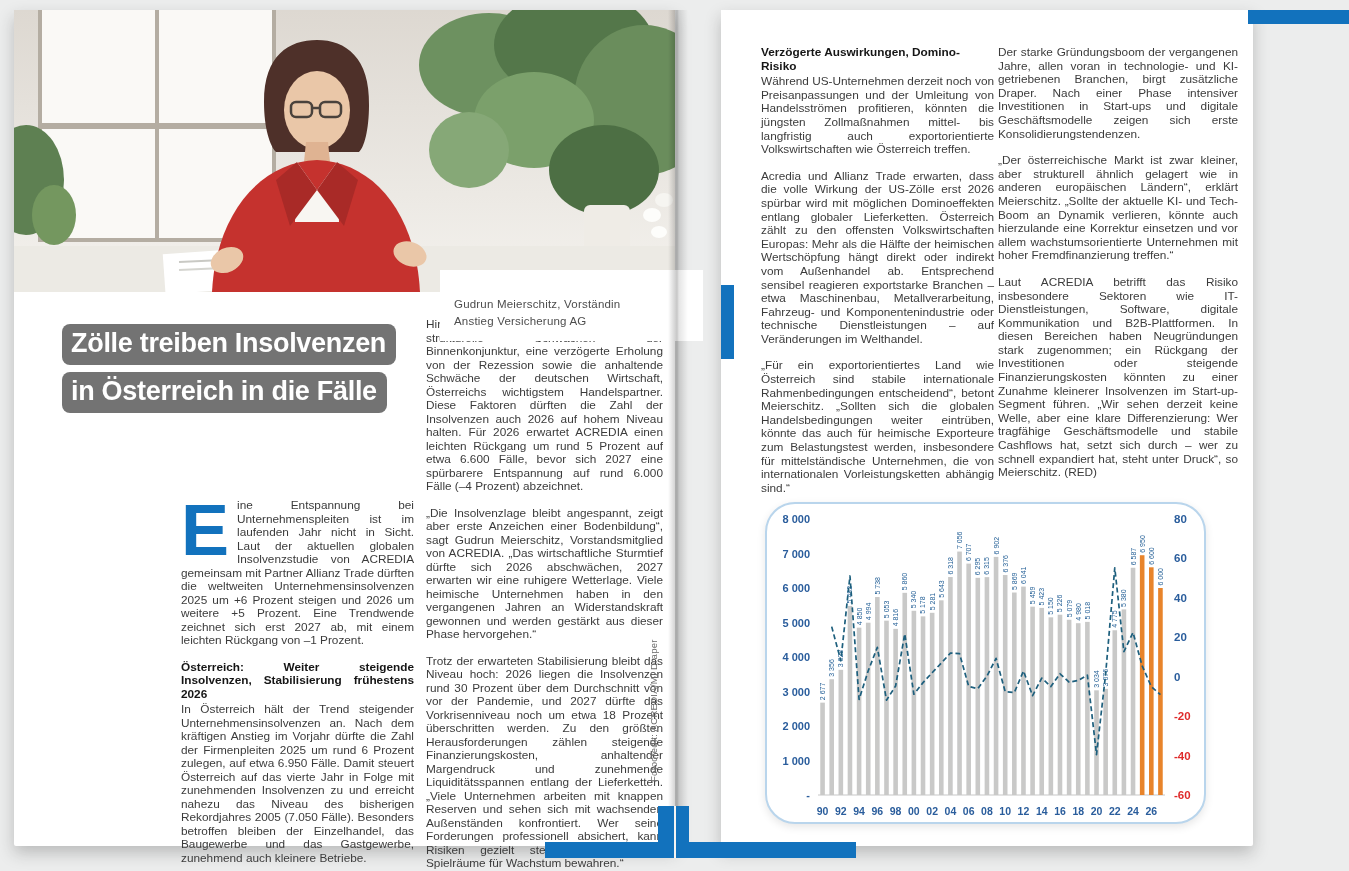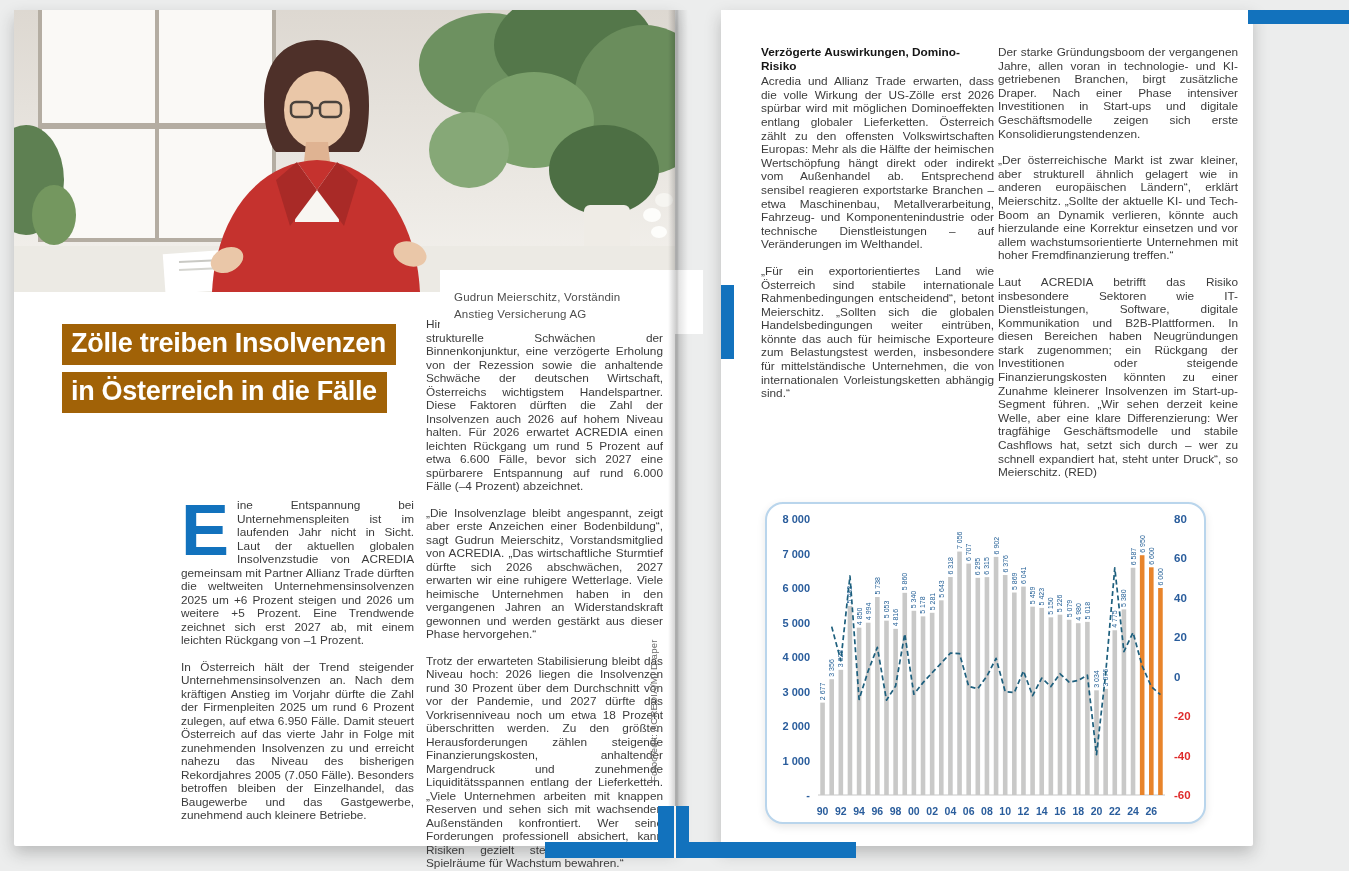--- a/index.html
+++ b/index.html
@@ -13,45 +13,45 @@
     box-shadow:0 7px 16px rgba(40,40,40,.25);}
   .page-left{left:14px;width:661px;border-radius:2px 0 0 2px;}
   .page-right{left:678px;width:532px;border-radius:0 2px 2px 0;margin-left:43px;}
   .gutter{position:absolute;left:668px;top:10px;width:20px;height:836px;z-index:4;
     background:linear-gradient(to right, rgba(0,0,0,0) 0%, rgba(0,0,0,.22) 45%, rgba(0,0,0,.10) 55%, rgba(0,0,0,0) 100%);
     pointer-events:none;}
   
   .hero{position:absolute;left:0;top:0;width:661px;height:282px;overflow:hidden;background:#e8e4de;}
   .hero svg{display:block;}
   .caption{position:absolute;left:426px;top:260px;width:237px;background:#fff;
-    padding:19px 12px 10px 14px;font-size:11.5px;line-height:1.5;color:#4d4d4d;z-index:3;
+    padding:26px 12px 10px 14px;font-size:11.5px;line-height:1.5;color:#4d4d4d;z-index:3;
     letter-spacing:.2px;}
   .headline{position:absolute;left:48px;top:314px;z-index:2;}
-  .headline .hl-line{display:table;background:#a16207;color:#fff;font-weight:700;
-    font-size:27px;letter-spacing:-.3px;padding:4px 10px 6px 9px;margin:0 0 7px 0;white-space:nowrap;}
+  .headline .hl-line{display:table;background:#737373;color:#fff;font-weight:700;
+    font-size:27px;letter-spacing:-.3px;padding:4px 10px 6px 9px;margin:0 0 7px 0;white-space:nowrap;border-radius:8px;}
   .standfirst{position:absolute;left:48px;top:404px;width:352px;font-size:18.5px;
     font-weight:700;color:#1d1d1d;line-height:1.3;letter-spacing:-.1px;}
   .bodycol{position:absolute;font-size:11.8px;line-height:13.5px;color:#3b3b3b;
     text-align:justify;}
   .bodycol p{margin:0 0 13px 0;}
   .bodycol .subhead{font-weight:700;color:#151515;margin:0 0 2px 0;}
   .col-l1{left:167px;top:489px;width:233px;}
   .col-l2{left:412px;top:308px;width:237px;}
   .dropcap{float:left;color:#1272bd;font-weight:700;font-size:72px;line-height:56px;
     margin:3px 8px 0 0;}
   .fotocredit{position:absolute;left:634px;top:772px;transform:rotate(-90deg);
     transform-origin:0 0;font-size:9.5px;color:#6b6b6b;white-space:nowrap;letter-spacing:.3px;}
   
   .rp-col{position:absolute;font-size:11.8px;line-height:13.6px;color:#3b3b3b;text-align:justify;}
   .rp-col p{margin:0 0 13px 0;}
   .rp-col .subhead{font-weight:700;color:#151515;margin:0 0 2px 0;text-align:left;}
   .rp-col1{left:40px;top:36px;width:233px;}
   .rp-col2{left:277px;top:36px;width:240px;}
   .chart-panel{position:absolute;left:44px;top:492px;width:441px;height:322px;
-    background:#fff;border:2px solid #b9d5ec;border-radius:18px;box-sizing:border-box;
+    background:#fff;border:2px solid #b9d5ec;border-radius:30px;box-sizing:border-box;
     box-shadow:0 3px 8px rgba(0,0,0,.10);}
   .chart-panel svg{display:block;margin:1px 0 0 1px;}
   
   .deco{position:absolute;background:#1272bd;}
   .deco-top-h{left:527px;top:0;width:134px;height:14px;}
   .deco-top-v{left:645px;top:0;width:16px;height:233px;}
   .deco-gutter-strip{left:0;top:275px;width:13px;height:74px;}
   .deco-bottom-bar{left:545px;top:842px;width:311px;height:16px;z-index:6;}
   .deco-bottom-tab{left:658px;top:806px;width:31px;height:38px;z-index:6;}
   .deco-bottom-gap{left:674px;top:806px;width:2px;height:52px;background:#f4f4f3;z-index:7;position:absolute;}
@@ -128,36 +128,38 @@
   </div>
 
   <div class="headline">
     <div class="hl-line">Zölle treiben Insolvenzen</div>
     <div class="hl-line">in Österreich in die Fälle</div>
   </div>
 
 
   <div class="bodycol col-l1">
     <p><span class="dropcap">E</span><span>ine Entspannung bei Unternehmenspleiten ist im laufenden Jahr nicht in Sicht. Laut der aktuellen globalen Insolvenzstudie von ACREDIA gemeinsam mit Partner Allianz Trade dürften die weltweiten Unternehmensinsolvenzen 2025 um +6 Prozent steigen und 2026 um weitere +5 Prozent. Eine Trendwende zeichnet sich erst 2027 ab, mit einem leichten Rückgang von –1 Prozent.</span></p>
+    <p class="subhead">Österreich: Weiter steigende Insolvenzen, Stabilisierung frühestens 2026</p>
     <p>In Österreich hält der Trend steigender Unternehmensinsolvenzen an. Nach dem kräftigen Anstieg im Vorjahr dürfte die Zahl der Firmenpleiten 2025 um rund 6 Prozent zulegen, auf etwa 6.950 Fälle. Damit steuert Österreich auf das vierte Jahr in Folge mit zunehmenden Insolvenzen zu und erreicht nahezu das Niveau des bisherigen Rekordjahres 2005 (7.050 Fälle). Besonders betroffen bleiben der Einzelhandel, das Baugewerbe und das Gastgewerbe, zunehmend auch kleinere Betriebe.</p>
   </div>
 
   <div class="bodycol col-l2">
     <p>Hintergrund dieser Entwicklung sind strukturelle Schwächen der Binnenkonjunktur, eine verzögerte Erholung von der Rezession sowie die anhaltende Schwäche der deutschen Wirtschaft, Österreichs wichtigstem Handelspartner. Diese Faktoren dürften die Zahl der Insolvenzen auch 2026 auf hohem Niveau halten. Für 2026 erwartet ACREDIA einen leichten Rückgang um rund 5 Prozent auf etwa 6.600 Fälle, bevor sich 2027 eine spürbarere Entspannung auf rund 6.000 Fälle (–4 Prozent) abzeichnet.</p>
     <p>„Die Insolvenzlage bleibt angespannt, zeigt aber erste Anzeichen einer Bodenbildung“, sagt Gudrun Meierschitz, Vorstandsmitglied von ACREDIA. „Das wirtschaftliche Sturmtief dürfte sich 2026 abschwächen, 2027 erwarten wir eine ruhigere Wetterlage. Viele heimische Unternehmen haben in den vergangenen Jahren an Widerstandskraft gewonnen und werden gestärkt aus dieser Phase hervorgehen.“</p>
     <p>Trotz der erwarteten Stabilisierung bleibt das Niveau hoch: 2026 liegen die Insolvenzen rund 30 Prozent über dem Durchschnitt von vor der Pandemie, und 2027 dürfte das Vorkrisenniveau noch um etwa 18 Prozent überschritten werden. Zu den größten Herausforderungen zählen steigende Finanzierungskosten, anhaltender Margendruck und zunehmende Liquiditätsspannen entlang der Lieferketten. „Viele Unternehmen arbeiten mit knappen Reserven und sehen sich mit wachsenden Außenständen konfrontiert. Wer seine Forderungen professionell absichert, kann Risiken gezielt steuern und zugleich Spielräume für Wachstum bewahren.“</p>
   </div>
 
   <div class="fotocredit">Fotocredit: ACREDIA/M. Draper</div>
 </div>
 
 <div class="page page-right">
 
   <div class="rp-col rp-col1">
     <p class="subhead">Verzögerte Auswirkungen, Domino-Risiko</p>
+    <p>Während US-Unternehmen derzeit noch von Preisanpassungen und der Umleitung von Handelsströmen profitieren, könnten die jüngsten Zollmaßnahmen mittel- bis langfristig auch exportorientierte Volkswirtschaften wie Österreich treffen.</p>
     <p>Acredia und Allianz Trade erwarten, dass die volle Wirkung der US-Zölle erst 2026 spürbar wird mit möglichen Dominoeffekten entlang globaler Lieferketten. Österreich zählt zu den offensten Volkswirtschaften Europas: Mehr als die Hälfte der heimischen Wertschöpfung hängt direkt oder indirekt vom Außenhandel ab. Entsprechend sensibel reagieren exportstarke Branchen – etwa Maschinenbau, Metallverarbeitung, Fahrzeug- und Komponentenindustrie oder technische Dienstleistungen – auf Veränderungen im Welthandel.</p>
     <p>„Für ein exportorientiertes Land wie Österreich sind stabile internationale Rahmenbedingungen entscheidend“, betont Meierschitz. „Sollten sich die globalen Handelsbedingungen weiter eintrüben, könnte das auch für heimische Exporteure zum Belastungstest werden, insbesondere für mittelständische Unternehmen, die von internationalen Vorleistungsketten abhängig sind.“</p>
   </div>
 
   <div class="rp-col rp-col2">
     <p>Der starke Gründungsboom der vergangenen Jahre, allen voran in technologie- und KI-getriebenen Branchen, birgt zusätzliche Draper. Nach einer Phase intensiver Investitionen in Start-ups und digitale Geschäftsmodelle zeigen sich erste Konsolidierungstendenzen.</p>
     <p>„Der österreichische Markt ist zwar kleiner, aber strukturell ähnlich gelagert wie in anderen europäischen Ländern“, erklärt Meierschitz. „Sollte der aktuelle KI- und Tech-Boom an Dynamik verlieren, könnte auch hierzulande eine Korrektur einsetzen und vor allem wachstumsorientierte Unternehmen mit hoher Fremdfinanzierung treffen.“</p>
     <p>Laut ACREDIA betrifft das Risiko insbesondere Sektoren wie IT-Dienstleistungen, Software, digitale Kommunikation und B2B-Plattformen. In diesen Bereichen haben Neugründungen stark zugenommen; ein Rückgang der Investitionen oder steigende Finanzierungskosten könnten zu einer Zunahme kleinerer Insolvenzen im Start-up-Segment führen. „Wir sehen derzeit keine Welle, aber eine klare Differenzierung: Wer tragfähige Geschäftsmodelle und stabile Cashflows hat, setzt sich durch – wer zu schnell expandiert hat, steht unter Druck“, so Meierschitz. (RED)</p>
   </div>
 

